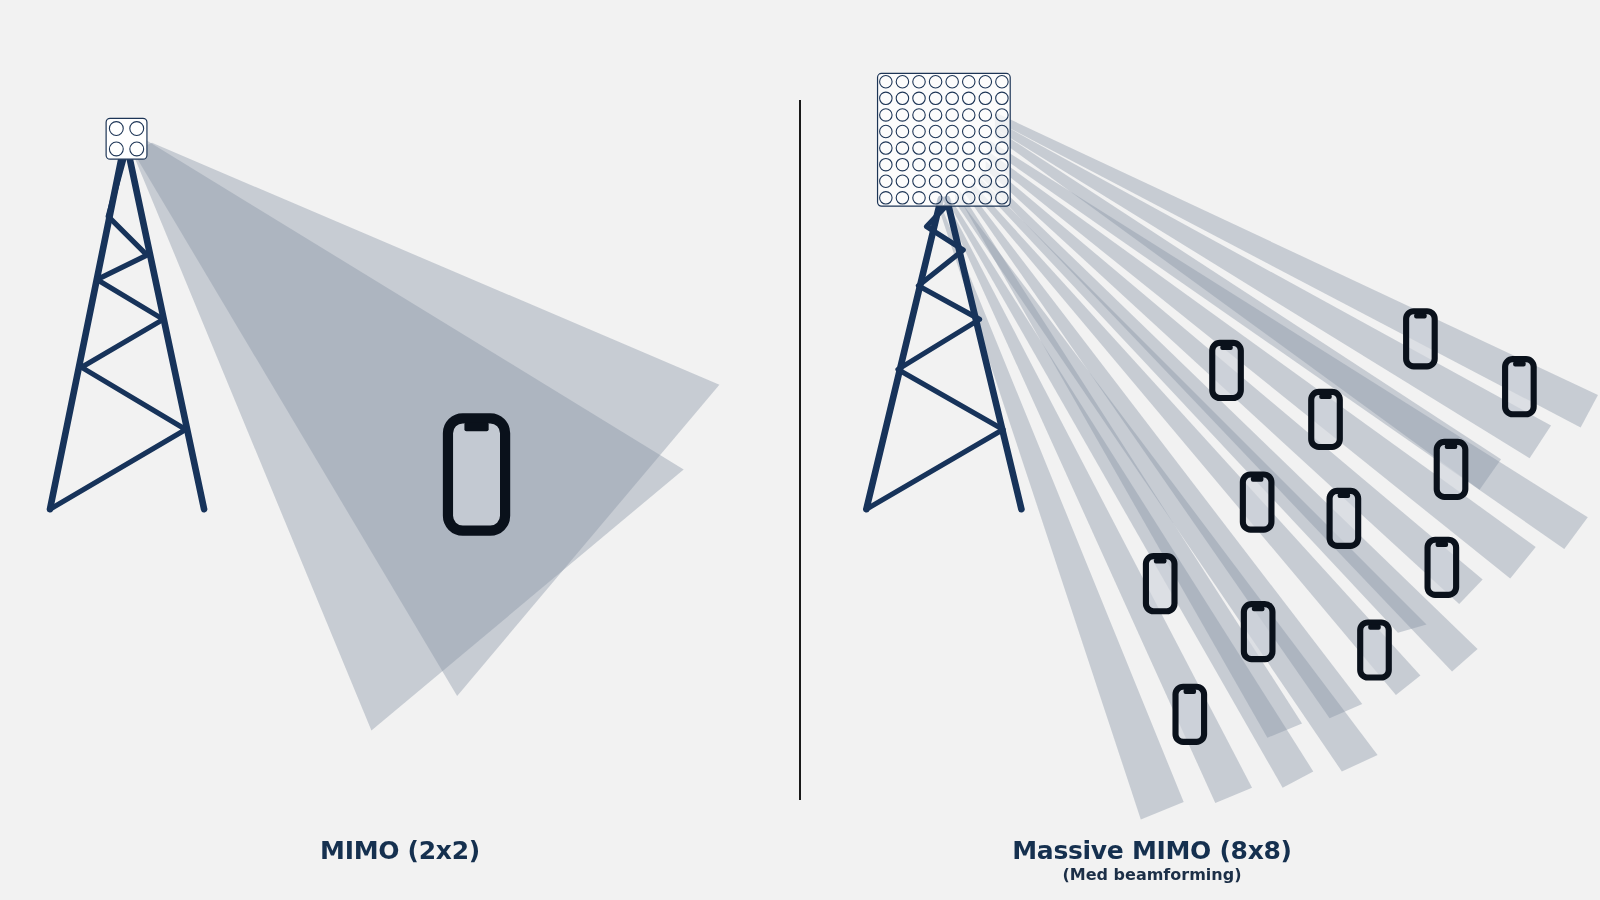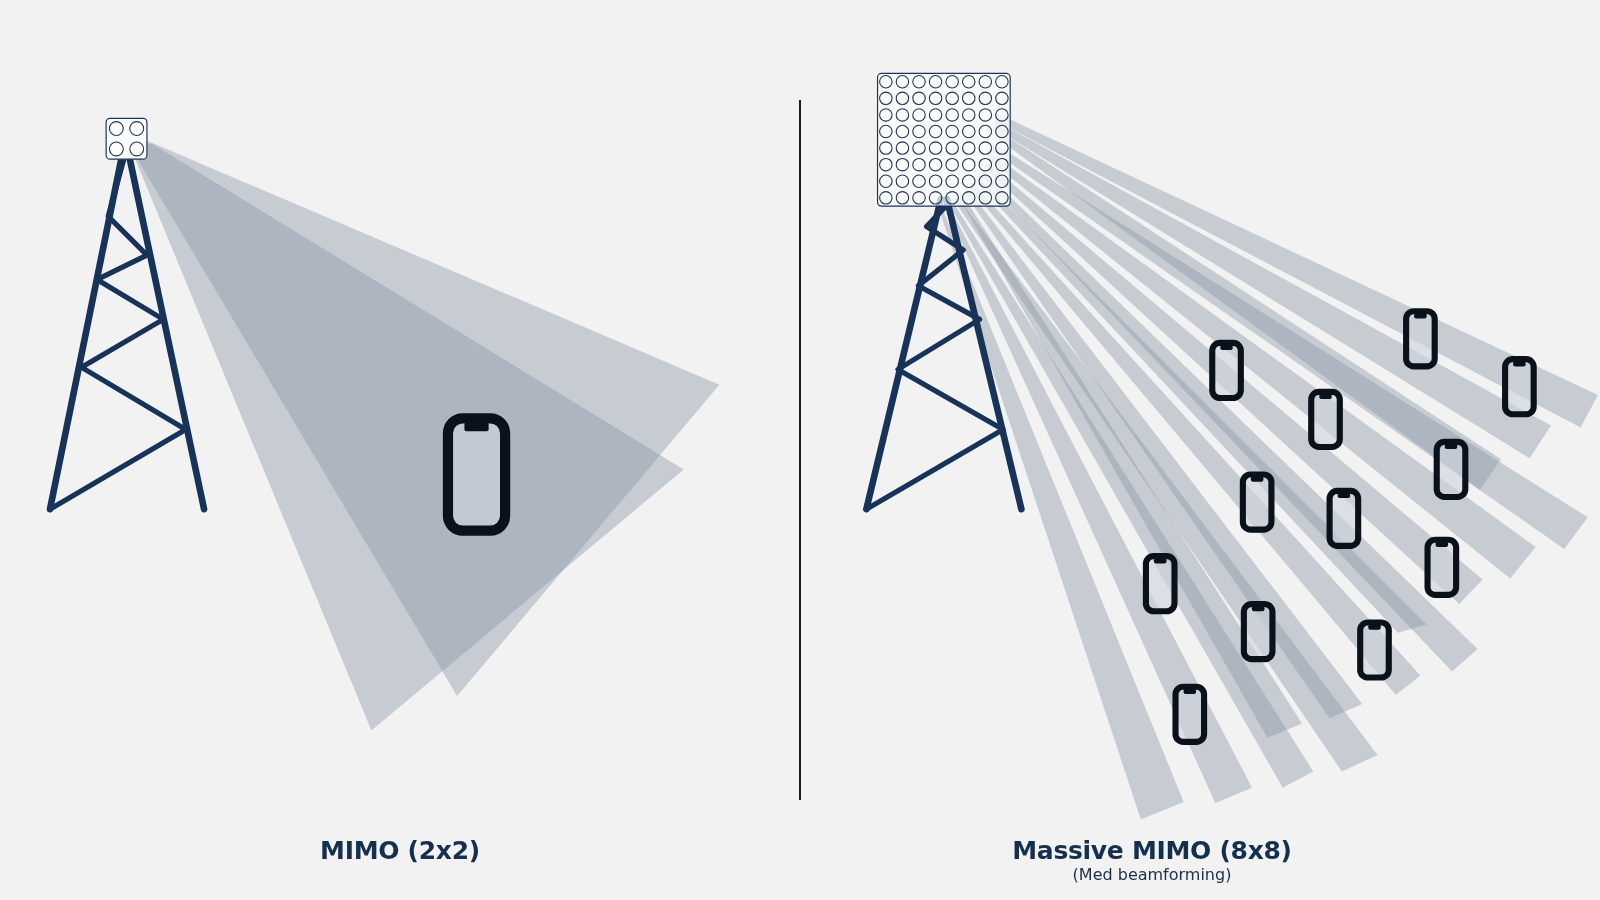--- a/index.html
+++ b/index.html
@@ -8,21 +8,21 @@
       background: #f2f2f2;
       font-family: "DejaVu Sans", "Liberation Sans", sans-serif;
       position: relative;
     }
     #stage { position: absolute; left: 0; top: 0; width: 1600px; height: 900px; }
     .caption {
       position: absolute; text-align: center; color: #15304f;
       width: 500px; margin-left: -250px;
     }
     .caption .title { font-size: 25px; font-weight: bold; letter-spacing: -0.3px; line-height: 30px; }
-    .caption .sub { font-size: 16px; font-weight: normal; line-height: 18px; color: #1c2f47; }
+    .caption .sub { font-size: 16px; font-weight: bold; line-height: 18px; color: #1c2f47; }
   </style>
 </head>
 <body>
 
 <svg id="stage" width="1600" height="900" viewBox="0 0 1600 900" xmlns="http://www.w3.org/2000/svg">
   <g id="left-beams">
       <polygon points="132.6530612244898,151.0204081632653 152.0408163265306,142.85714285714286 719.3877551020408,384.6938775510204 457.14285714285717,695.9183673469388" fill="#8793a5" fill-opacity="0.4"></polygon>
       <polygon points="132.6530612244898,153.06122448979593 143.87755102040816,138.77551020408163 683.6734693877551,469.38775510204084 371.42857142857144,730.6122448979592" fill="#8793a5" fill-opacity="0.4"></polygon>
     </g>
   <g id="left-tower">

